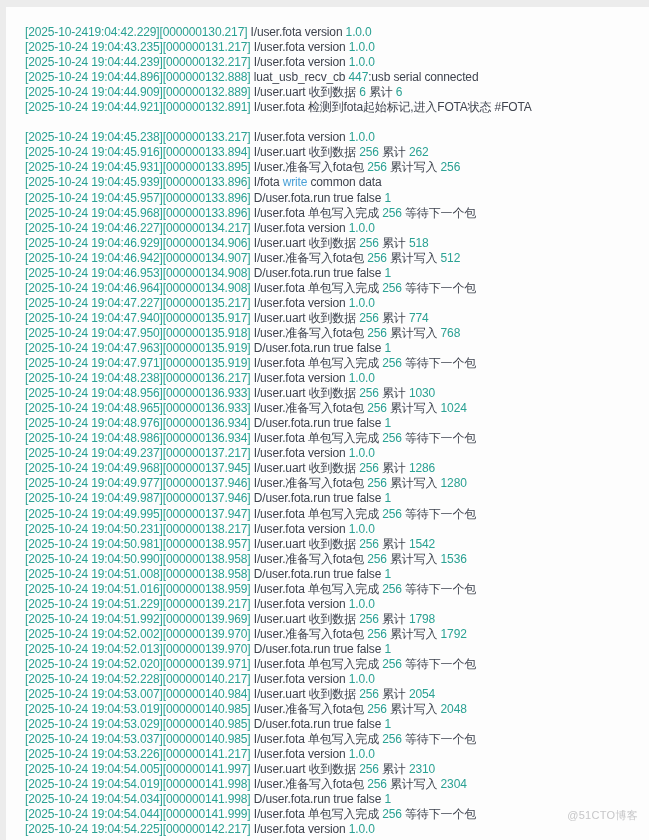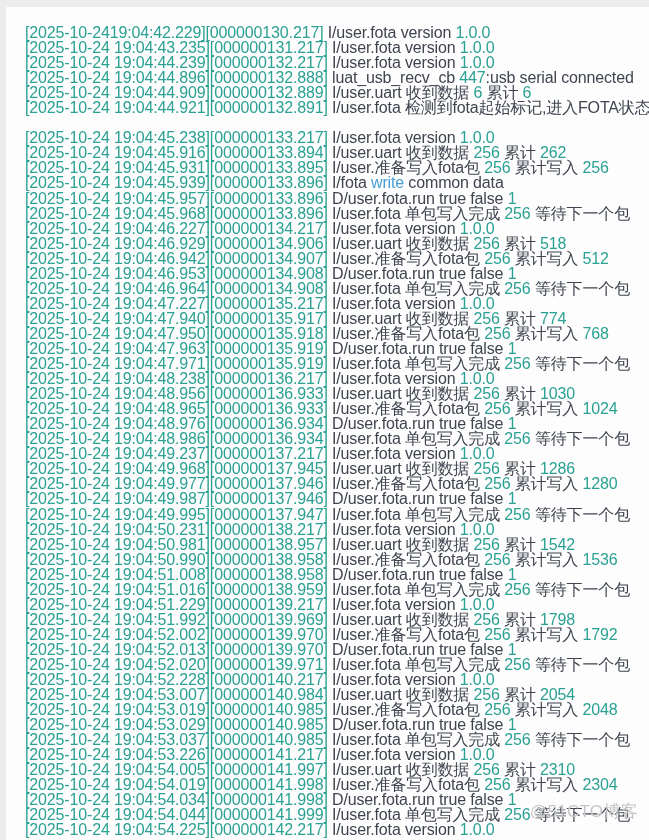--- a/index.html
+++ b/index.html
@@ -26,35 +26,35 @@
   }
   .edge-left {
     position: absolute; top: 0; left: 0;
     width: 6px; height: 840px;
     background: var(--c-edge);
   }
   .log {
     position: absolute;
     top: 25px; left: 25px;
     width: 618px;
-    font-size: 16px;
+    font-size: 12px;
     line-height: 15.05px;
     letter-spacing: -0.15px;
     white-space: pre;
     font-weight: 500;
   }
   .log-line { height: 15.05px; }
   .seg-ts { color: var(--c-ts); }
   .seg-tx { color: var(--c-tx); }
   .seg-hl { color: var(--c-hl); }
   .seg-wr { color: var(--c-wr); }
   .watermark {
     position: absolute;
     right: 11px; bottom: 17px;
-    font-size: 17px;
+    font-size: 11px;
     color: var(--c-wm);
     letter-spacing: 0.3px;
   }
 </style>
 </head>
 <body>
 
 <div class="edge-top"></div>
 <div class="edge-left"></div>
 

